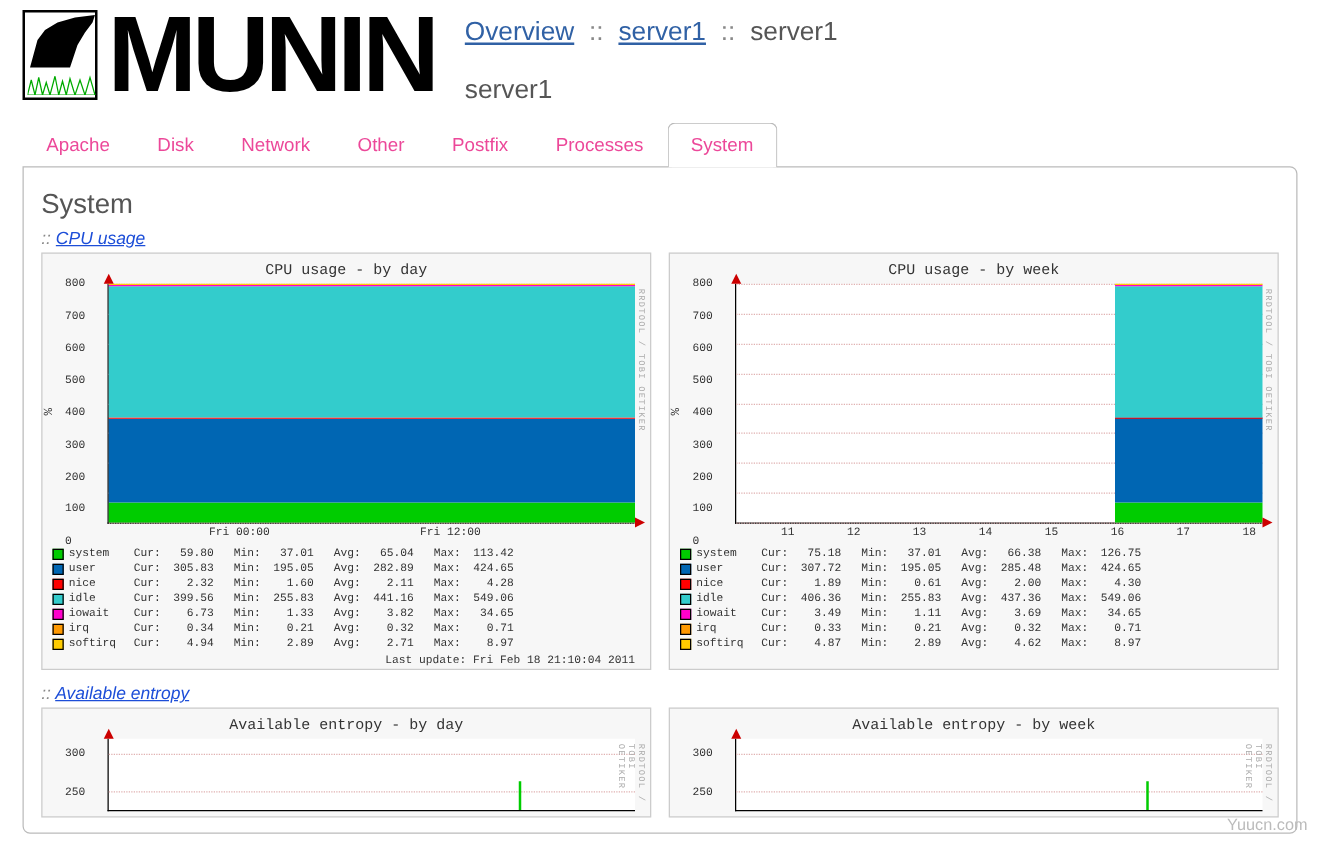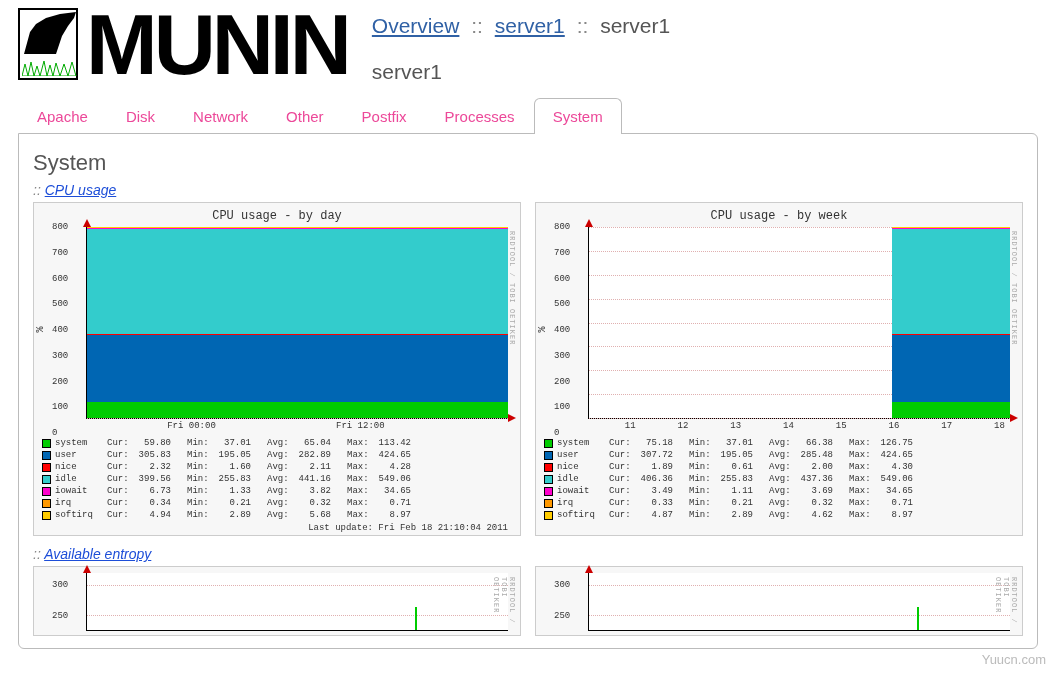--- a/index.html
+++ b/index.html
@@ -208,21 +208,21 @@
             <div class="legend-stat-val">0.71</div>
           </div>
           <div class="legend-row">
             <div class="legend-sw" style="background: rgb(255, 204, 0);"></div>
             <div class="legend-name">softirq</div>
             <div class="legend-stat-label">Cur:</div>
             <div class="legend-stat-val">4.94</div>
             <div class="legend-stat-label">Min:</div>
             <div class="legend-stat-val">2.89</div>
             <div class="legend-stat-label">Avg:</div>
-            <div class="legend-stat-val">5.68</div>
+            <div class="legend-stat-val">2.71</div>
             <div class="legend-stat-label">Max:</div>
             <div class="legend-stat-val">8.97</div>
           </div>
           <div class="last-update">Last update: Fri Feb 18 21:10:04 2011</div>
         </div>
       </div>
       <div class="chart-box">
         <div class="chart-title">CPU usage - by week</div>
         <div style="position: relative;">
           <div class="y-axis-title">%</div>
@@ -357,35 +357,37 @@
         </div>
       </div>
     </div>
 
   <div class="sub-link" style="margin-top:10px;">
     <span class="colons">::</span>
     <a href="#">Available entropy</a>
   </div>
   <div class="chart-row" id="entropy-row">
       <div class="chart-box">
+        <div class="chart-title">Available entropy - by day</div>
         <div style="position: relative;">
           <div class="y-labels">
             <div class="y-label" style="top: 73.6842%;">250</div>
             <div class="y-label" style="top: 21.0526%;">300</div>
           </div>
           <div class="chart-canvas entropy-canvas">
             <div class="grid-h" style="top: 73.6842%;"></div>
             <div class="grid-h" style="top: 21.0526%;"></div>
             <div style="position: absolute; left: 78%; bottom: 0px; width: 2px; height: 40%; background: rgb(0, 204, 0);"></div>
             <div class="arrow-up"></div>
           </div>
           <div class="side-text">RRDTOOL / TOBI OETIKER</div>
         </div>
       </div>
       <div class="chart-box">
+        <div class="chart-title">Available entropy - by week</div>
         <div style="position: relative;">
           <div class="y-labels">
             <div class="y-label" style="top: 73.6842%;">250</div>
             <div class="y-label" style="top: 21.0526%;">300</div>
           </div>
           <div class="chart-canvas entropy-canvas">
             <div class="grid-h" style="top: 73.6842%;"></div>
             <div class="grid-h" style="top: 21.0526%;"></div>
             <div style="position: absolute; left: 78%; bottom: 0px; width: 2px; height: 40%; background: rgb(0, 204, 0);"></div>
             <div class="arrow-up"></div>

